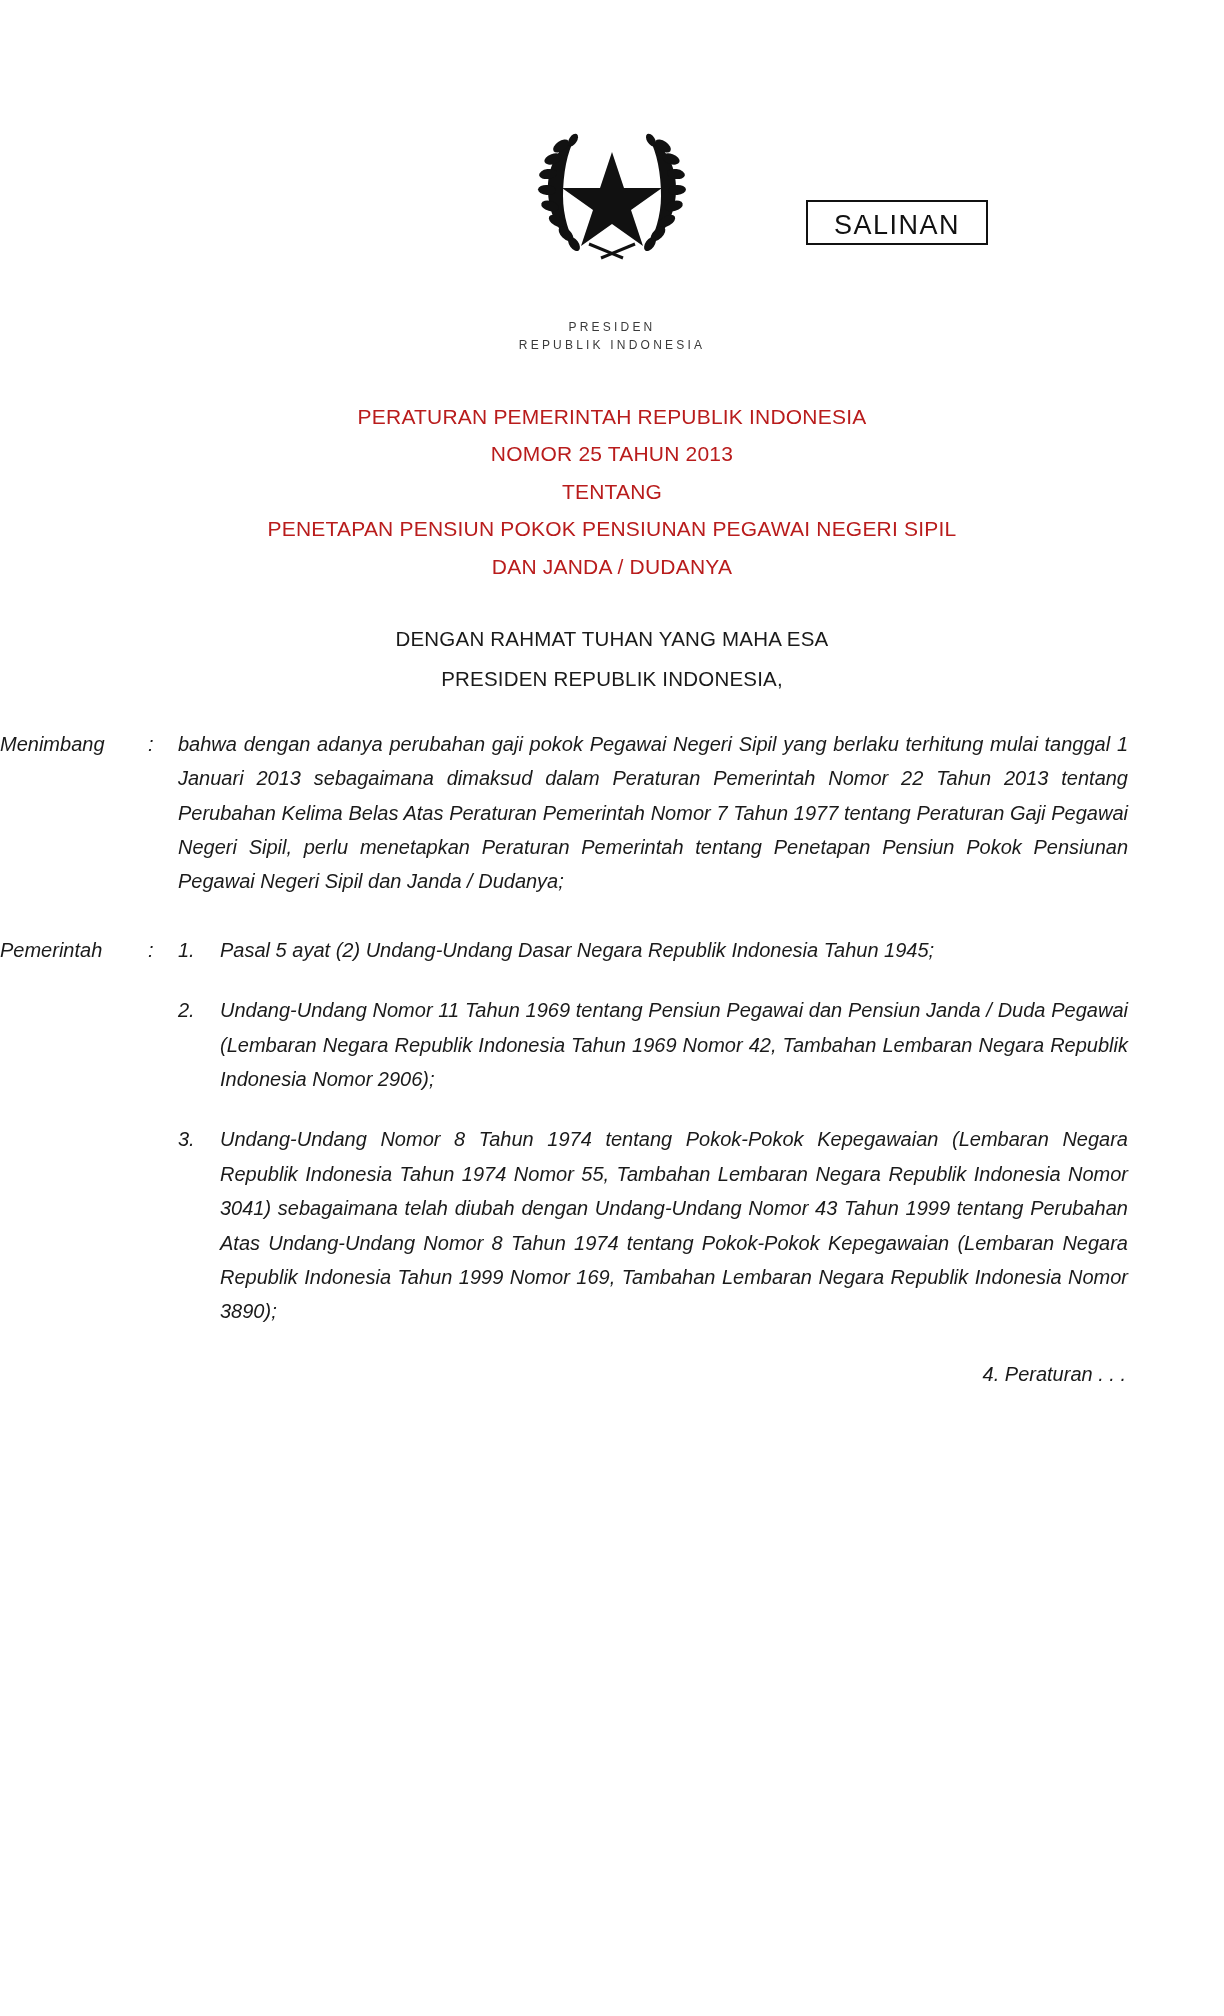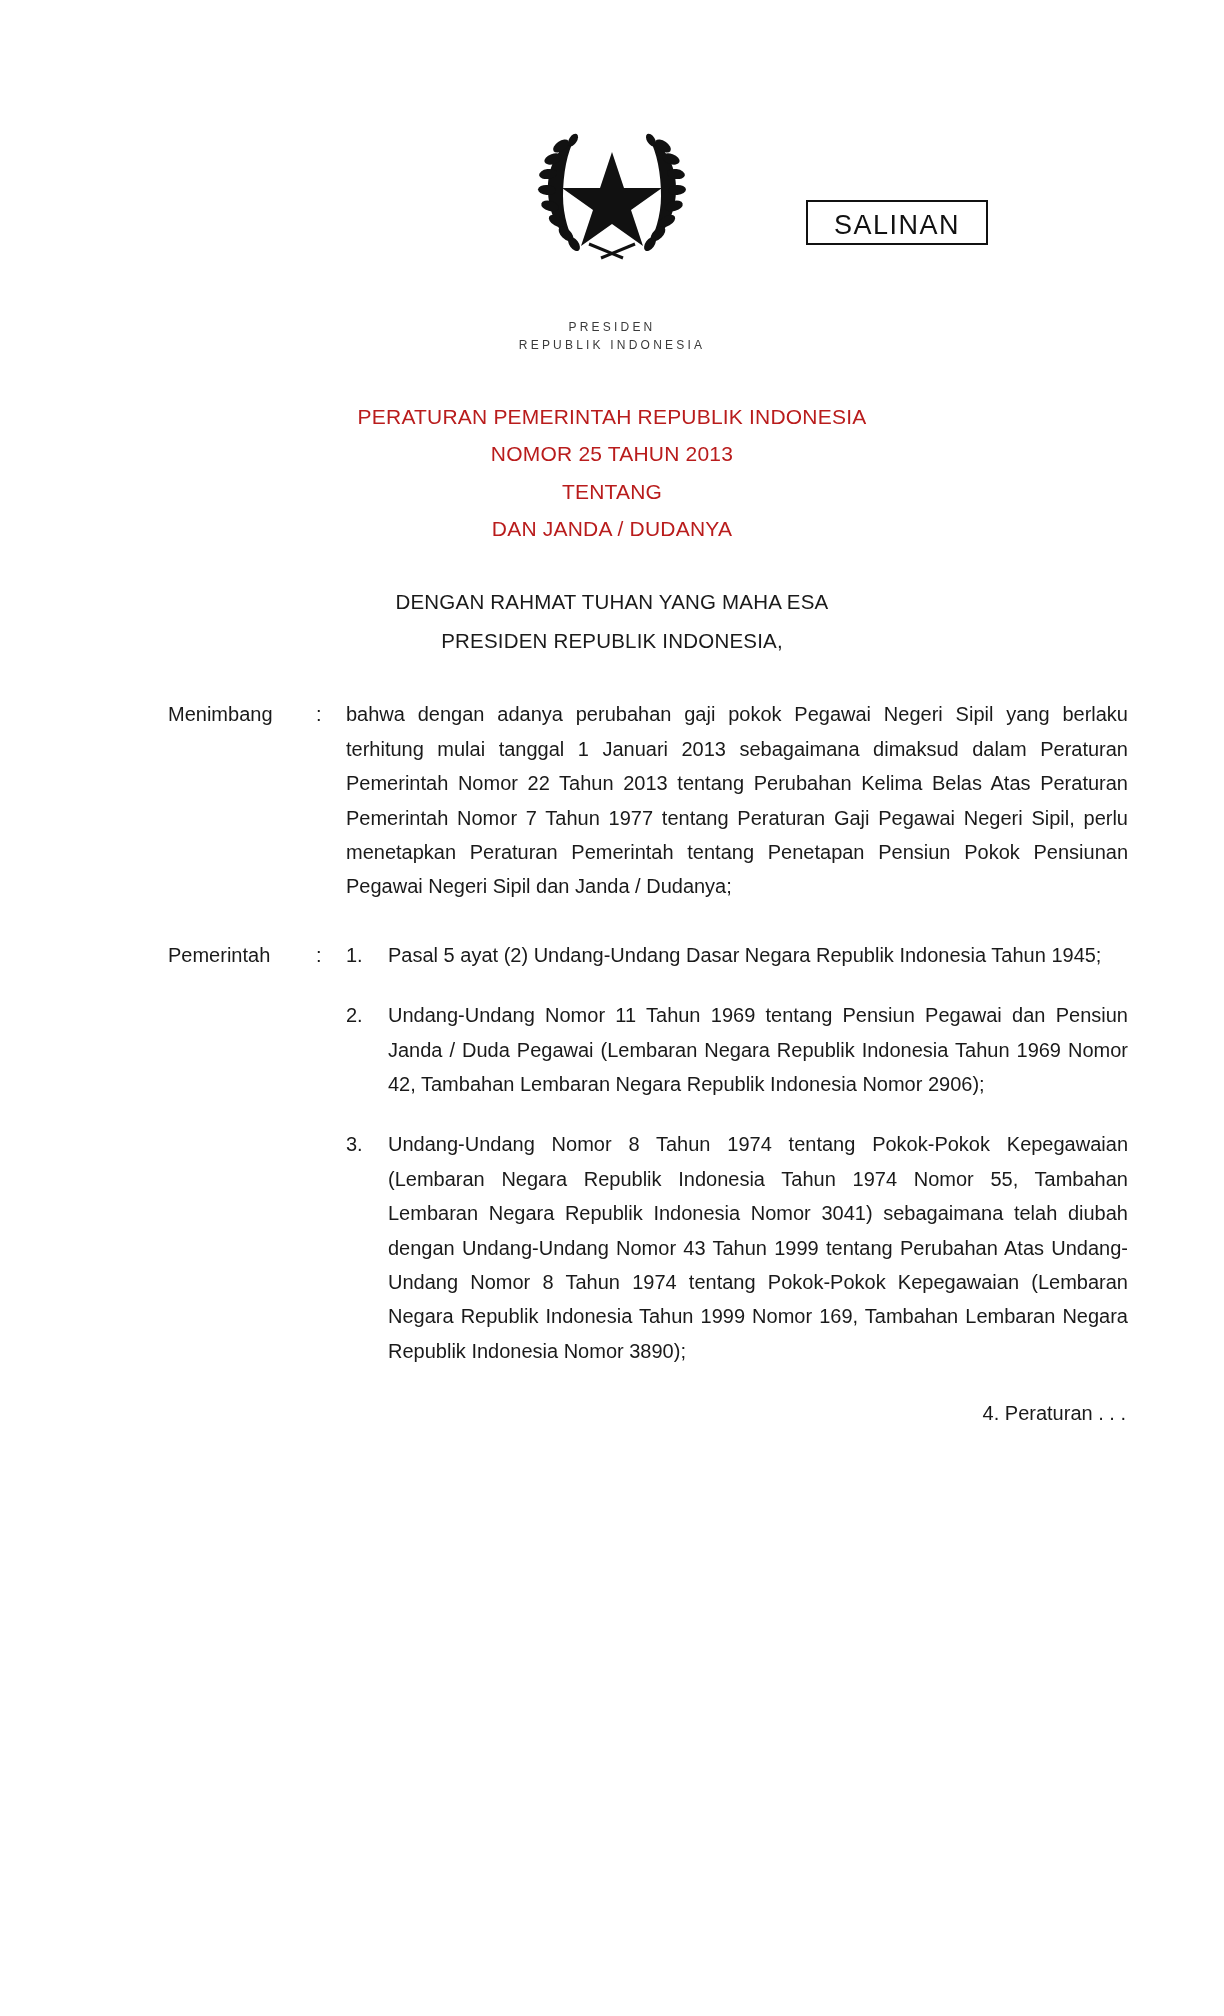--- a/index.html
+++ b/index.html
@@ -80,23 +80,23 @@
   .sub-titles {
     margin-top: 34px;
     text-align: center;
     font-size: 20.5px;
     line-height: 1.95;
     letter-spacing: 0.2px;
   }
 
   
   .body-block {
-    margin-top: 36px;
-    padding-left: 168px;
+    margin-top: 28px;
     padding-right: 96px;
+    font-style: italic;
   }
   .clause {
     display: flex;
     align-items: flex-start;
     margin-bottom: 34px;
   }
   .clause-label {
     width: 148px;
     flex: 0 0 148px;
     font-size: 20px;
@@ -206,20 +206,21 @@
       <div>REPUBLIK  INDONESIA</div>
     </div>
 
     <div class="salinan-box">SALINAN</div>
   </div>
 
   <div class="titles">
     <span class="t-line">PERATURAN PEMERINTAH REPUBLIK INDONESIA</span>
     <span class="t-line">NOMOR 25 TAHUN 2013</span>
     <span class="t-line">TENTANG</span>
+    <span class="t-line">PENETAPAN PENSIUN POKOK PENSIUNAN PEGAWAI NEGERI SIPIL</span>
     <span class="t-line">DAN JANDA / DUDANYA</span>
   </div>
 
   <div class="sub-titles">
     <div>DENGAN RAHMAT TUHAN YANG MAHA ESA</div>
     <div>PRESIDEN REPUBLIK INDONESIA,</div>
   </div>
 
   <div class="body-block">
 

